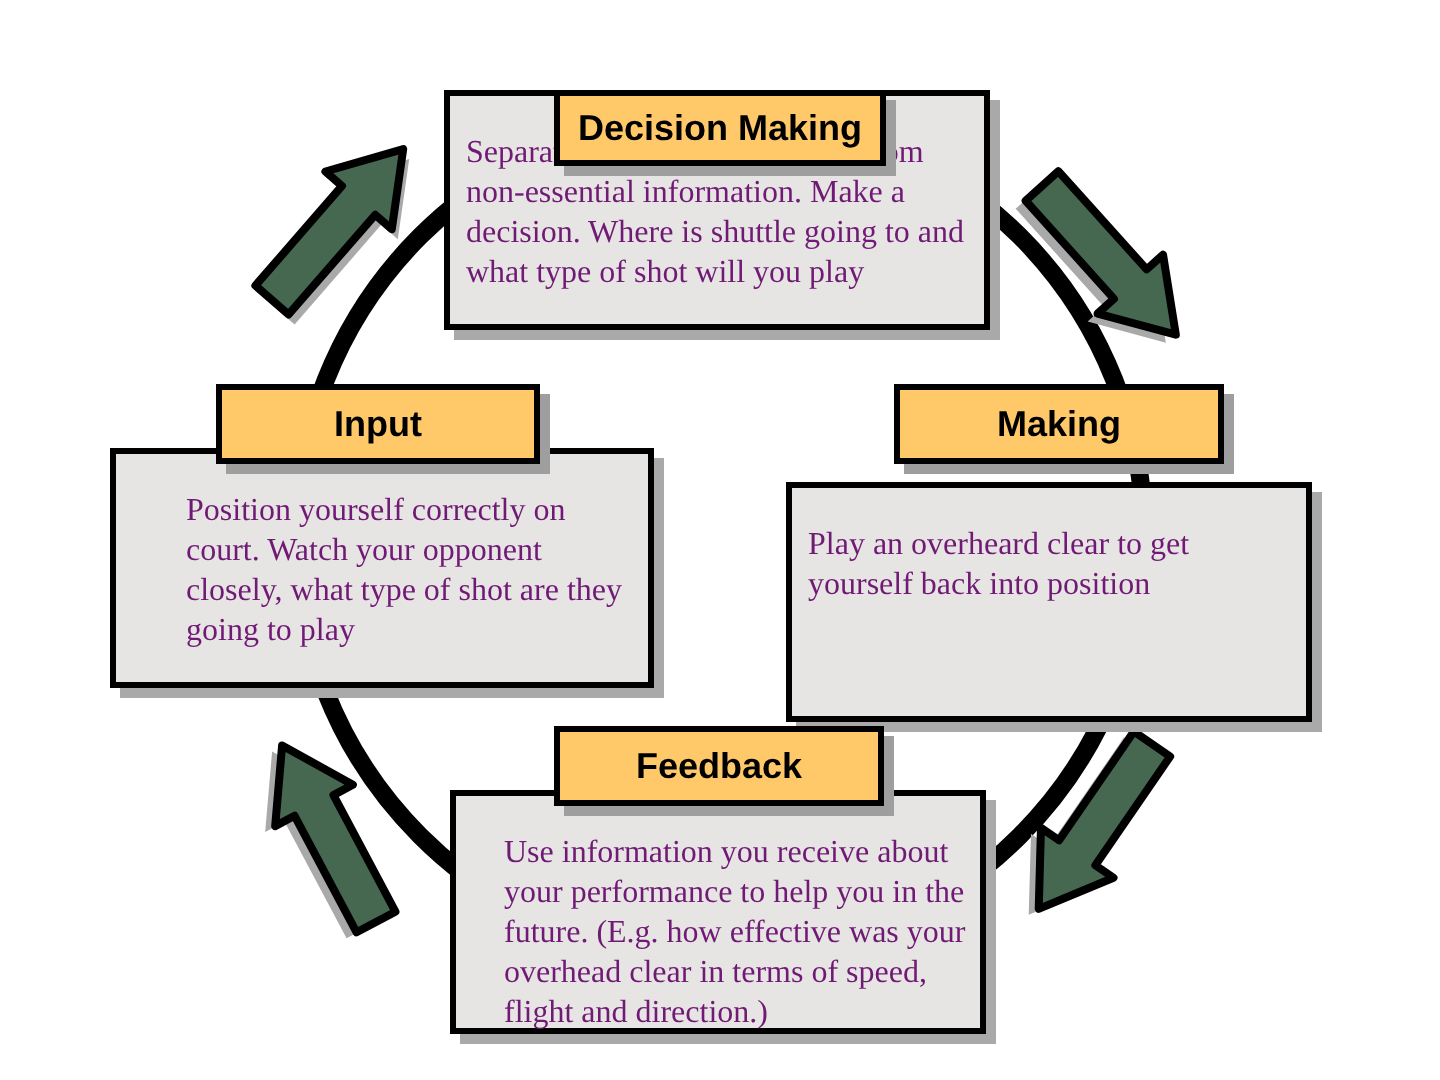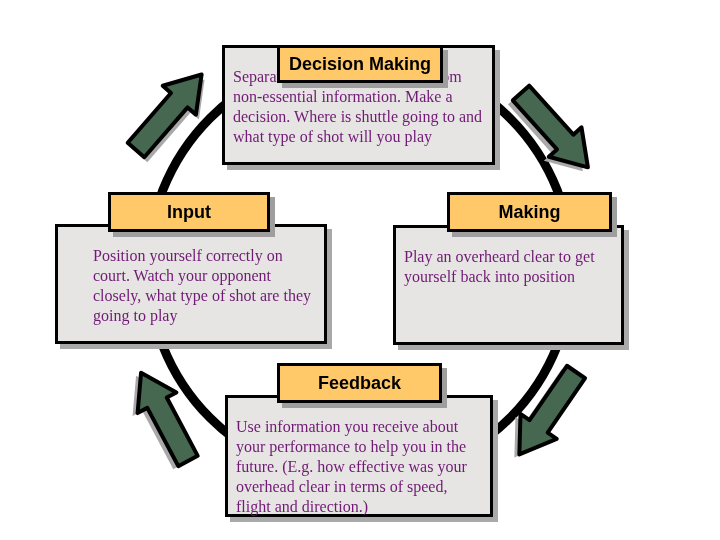--- a/index.html
+++ b/index.html
@@ -62,27 +62,27 @@
     <span>Decision Making</span>
   </div>
 
   <div class="panel" style="left:55px;top:224px;width:272px;height:120px;padding-left:27px;">
     <div class="panel-text">Position yourself correctly on court. Watch your opponent closely, what type of shot are they going to play</div>
   </div>
   <div class="titlebox" style="left:108px;top:192px;width:162px;height:40px;">
     <span>Input</span>
   </div>
 
-  <div class="panel" style="left:393px;top:225px;width:231px;height:120px;">
+  <div class="panel" style="left:393px;top:241px;width:263px;height:120px;">
     <div class="panel-text">Play an overheard clear to get yourself back into position</div>
   </div>
   <div class="titlebox" style="left:447px;top:192px;width:165px;height:40px;">
     <span>Making</span>
   </div>
 
-  <div class="panel" style="left:225px;top:395px;width:268px;height:122px;">
+  <div class="panel" style="left:225px;top:395px;width:268px;height:122px;padding-left:16px;">
     <div class="panel-text">Use information you receive about your performance to help you in the future. (E.g. how effective was your overhead clear in terms of speed, flight and direction.)</div>
   </div>
   <div class="titlebox" style="left:277px;top:363px;width:165px;height:40px;text-align:right;">
     <span>Feedback</span>
   </div>
 
 </div>
 
 </body></html>

